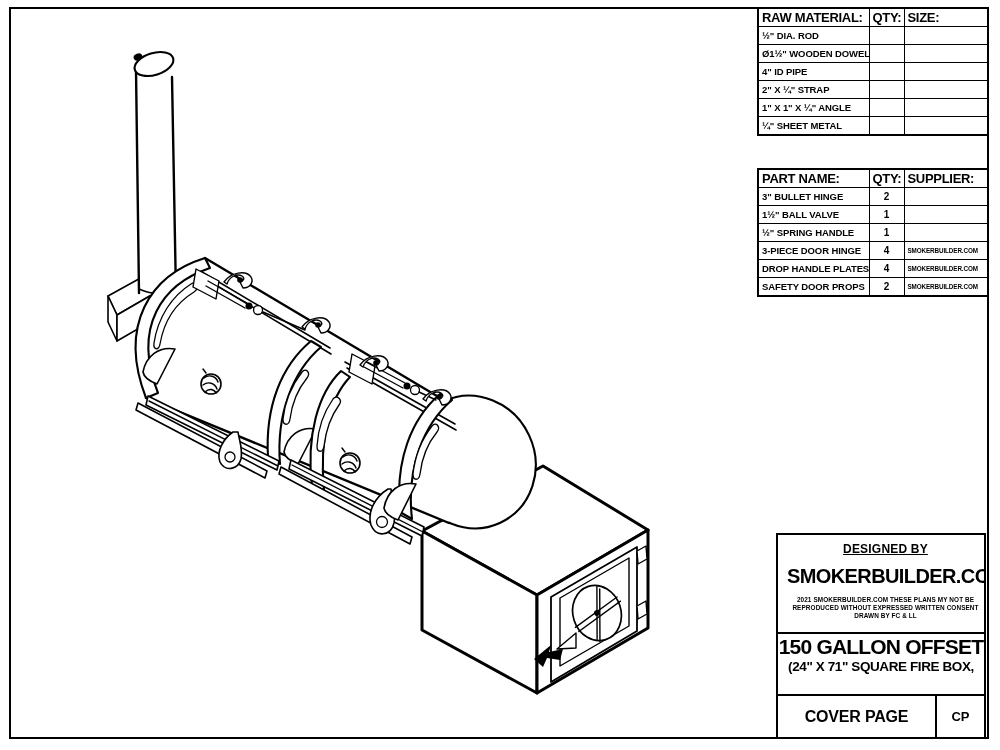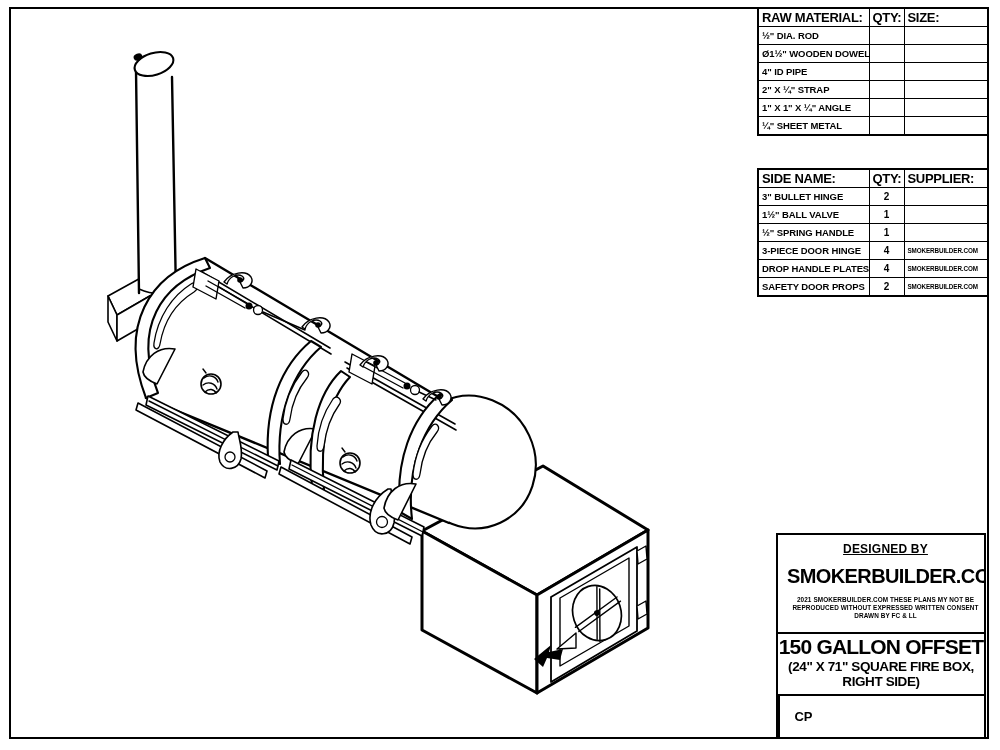--- a/index.html
+++ b/index.html
@@ -224,21 +224,21 @@
     </table>
 
   <table class="spec" id="part-table">
     <colgroup>
         <col class="c-name">
         <col class="c-qty">
         <col class="c-size">
       </colgroup>
     <tbody>
         <tr>
-      <th class="hdr">SIDE NAME:</th>
+      <th class="hdr">PART NAME:</th>
       <th class="hdr">QTY:</th>
       <th class="hdr">SUPPLIER:</th>
     </tr>
     <tr>
       <td class="rowcell">3" BULLET HINGE</td>
       <td class="rowcell qtycell">2</td>
       <td class="rowcell supcell"></td>
     </tr>
     <tr>
       <td class="rowcell">1½" BALL VALVE</td>
@@ -275,20 +275,20 @@
       <div class="tb-copy">
         <div>2021 SMOKERBUILDER.COM THESE PLANS MY NOT BE</div>
         <div>REPRODUCED WITHOUT EXPRESSED WRITTEN CONSENT</div>
         <div>DRAWN BY FC &amp; LL</div>
       </div>
     </div>
     <div class="tb-sec2">
       <div class="tb-title">150 GALLON OFFSET</div>
       <div class="tb-sub">
         <div>(24" X 71" SQUARE FIRE BOX,</div>
-        <div>RIGHT SIDE)</div>
       </div>
     </div>
     <div class="tb-sec3">
+      <div class="tb-cover">COVER PAGE</div>
       <div class="tb-cp">CP</div>
     </div>
   </div>
 </div>
 
 </body></html>

